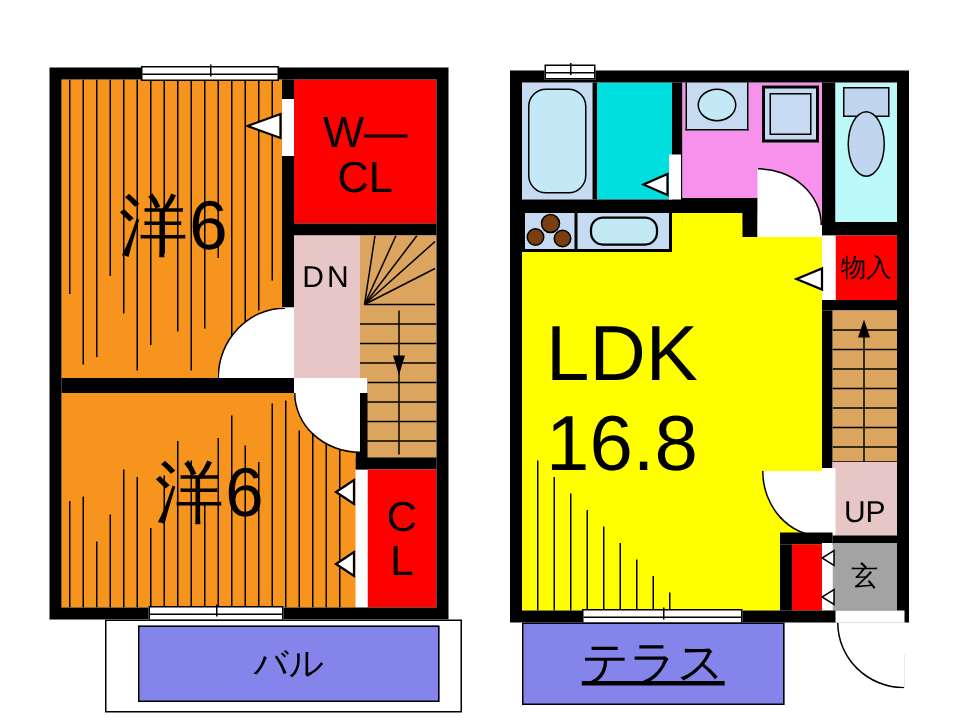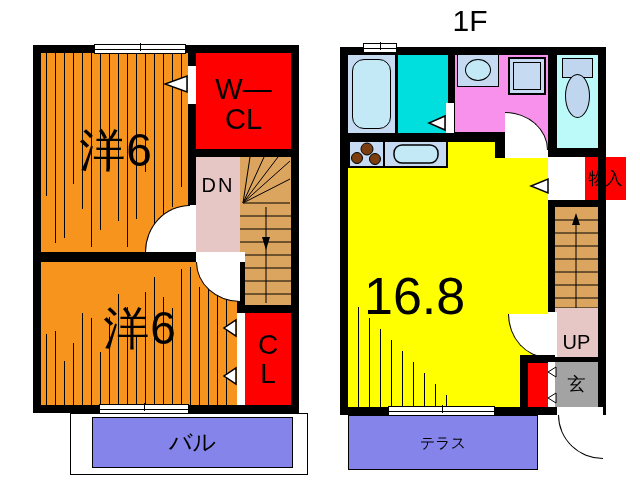--- a/index.html
+++ b/index.html
@@ -25,28 +25,27 @@
   .disc{background:#fff;}
   .disc-tl{border-radius:100% 0 0 0;border-top:1.5px solid #000;border-left:1.5px solid #000;}
   .disc-bl{border-radius:0 0 0 100%;border-bottom:1.5px solid #000;border-left:1.5px solid #000;}
   .disc-tr{border-radius:0 100% 0 0;border-top:1.5px solid #000;border-right:1.5px solid #000;}
   .window{background:#fff;border:1px solid #000;}
   .window::after{content:"";position:absolute;left:0;right:0;top:50%;height:1px;background:#000;}
   .window::before{content:"";position:absolute;left:50%;top:-2px;width:1px;height:8px;background:#000;}
   .floorlbl{font-size:30px;}
   .big{font-size:46px;font-weight:500;letter-spacing:1px;}
   .ldkbig{font-size:52px;font-weight:500;}
-  .sm{font-size:17px;margin-left:28px;}
+  .sm{font-size:17px;}
 </style>
 </head>
 <body>
 
 <div id="canvas">
 
-  <div class="abs lbl floorlbl" style="left:430px;top:2px;width:80px;height:38px;">1F</div>
 
   <div class="abs orange hatch" style="left:41px;top:53px;width:150px;height:199px;">
       <div style="position: absolute; width: 1px; background: rgb(0, 0, 0); left: 5px; height: 143.101px; top: 0px;"></div>
       <div style="position: absolute; width: 1px; background: rgb(0, 0, 0); left: 14px; height: 190.112px; top: 0px;"></div>
       <div style="position: absolute; width: 1px; background: rgb(0, 0, 0); left: 23px; height: 185.03px; top: 0px;"></div>
       <div style="position: absolute; width: 1px; background: rgb(0, 0, 0); left: 32px; height: 131.16px; top: 0px;"></div>
       <div style="position: absolute; width: 1px; background: rgb(0, 0, 0); left: 41px; height: 156.469px; top: 0px;"></div>
       <div style="position: absolute; width: 1px; background: rgb(0, 0, 0); left: 50px; height: 193.882px; top: 0px;"></div>
       <div style="position: absolute; width: 1px; background: rgb(0, 0, 0); left: 59px; height: 176.751px; top: 0px;"></div>
       <div style="position: absolute; width: 1px; background: rgb(0, 0, 0); left: 68px; height: 116.215px; top: 0px;"></div>
@@ -253,19 +252,20 @@
       <div style="position: absolute; width: 1px; background: rgb(0, 0, 0); left: 82px; height: 23px; bottom: 0px;"></div>
       <div style="position: absolute; width: 1px; background: rgb(0, 0, 0); left: 93px; height: 12px; bottom: 0px;"></div>
     </div>
 
   <div class="abs outline" style="left:340px;top:47px;width:266px;height:368px;"></div>
   <div class="abs window" style="left:363px;top:43px;width:34px;height:10px;"></div>
   <div class="abs window" style="left:388px;top:406px;width:107px;height:10px;"></div>
   <div class="abs white" style="left:557px;top:407px;width:46px;height:8px;"></div>
   <div class="abs disc disc-bl" style="left:558px;top:415px;width:45px;height:44px;"></div>
 
-  <div class="abs purple lbl" style="left:348px;top:415px;width:190px;height:55px;font-size:15px;">
+  <div class="abs purple lbl" style="left:348px;top:415px;width:175px;height:55px;font-size:31px;text-decoration:underline;">
       <span>テラス</span>
     </div>
 
+  <div class="abs ldkbig" style="left:364px;top:206px;width:190px;height:58px;">LDK</div>
   <div class="abs ldkbig" style="left:364px;top:266px;width:190px;height:58px;">16.8</div>
 
 </div>
 
 </body></html>

